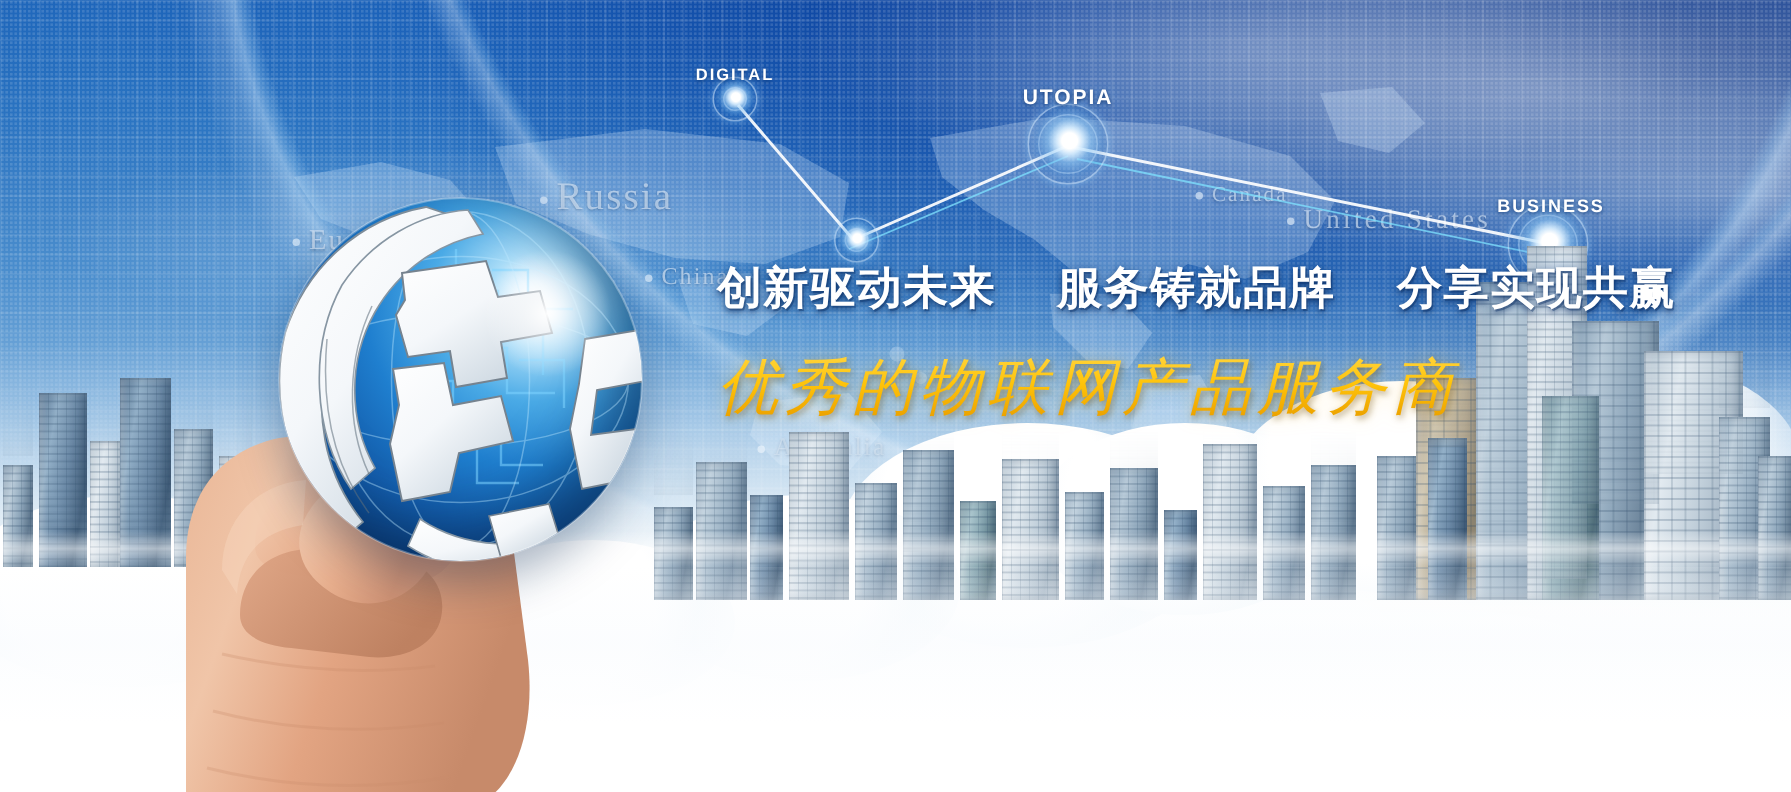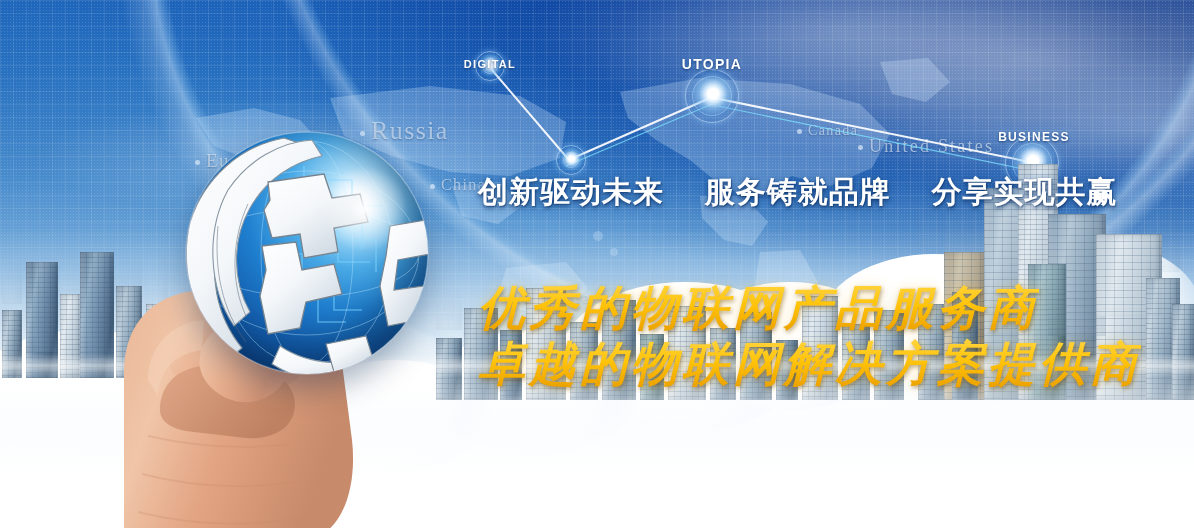--- a/index.html
+++ b/index.html
@@ -274,32 +274,31 @@
     text-shadow:
       0 2px 4px rgba(8,40,92,.72),
       0 0 12px rgba(30,90,160,.55),
       1px 1px 0 rgba(12,48,100,.40);
   }
   .headline .gap { display:inline-block; width:22px; }
 
   .goldline {
     position:absolute;
     font-family:"Liberation Serif", serif;
-    font-weight:bold;
-    font-size:47px;
+    font-weight:normal;
+    font-size:41px;
     font-style:italic;
     letter-spacing:4px;
     white-space:nowrap;
     color:#ffc408;
     background:linear-gradient(to bottom,#ffd84a 0%,#ffc40b 44%,#f0a800 78%,#e09600 100%);
     -webkit-background-clip:text;
             background-clip:text;
     -webkit-text-fill-color:transparent;
     filter:drop-shadow(1px 2px 2px rgba(90,60,0,.42)) drop-shadow(0 0 6px rgba(255,190,40,.30));
-    margin-top:46px;
   }
   .goldline.l1 { left:478px; top:231px; }
   .goldline.l2 { left:478px; top:287px; }
 
   .cta {
     position:absolute;
     left:488px; top:353px;
     width:124px; height:40px;
     border:0;
     border-radius:2px;
@@ -379,21 +378,21 @@
         <line x1="718" y1="106" x2="1028" y2="170"></line>
       </g>
     </svg>
   </div>
 
   <div class="node sm" style="left:490px; top:66px;">
     <span class="core"></span>
     <span class="ring"></span>
     <span class="ring2"></span>
   </div>
-  <div class="node-label" style="left:490px; top:44px; font-size:11px;margin-top:14px;">DIGITAL</div>
+  <div class="node-label" style="left:490px; top:44px; font-size:11px;">DIGITAL</div>
 
   <div class="node sm" style="left:571px; top:160px;">
     <span class="core"></span>
     <span class="ring"></span>
     <span class="ring2"></span>
   </div>
 
   <div class="node lg" style="left:712px; top:96px;">
     <span class="core"></span>
     <span class="ring"></span>
@@ -697,16 +696,15 @@
 
   <div class="headline">
     <span>创新驱动未来</span>
     <span class="gap"></span>
     <span>服务铸就品牌</span>
     <span class="gap"></span>
     <span>分享实现共赢</span>
   </div>
 
   <div class="goldline l1">优秀的物联网产品服务商</div>
-  <div class="goldline l2">卓越的物联网解决方案提供商</div>
 
 
 </div>
 
 </body></html>

